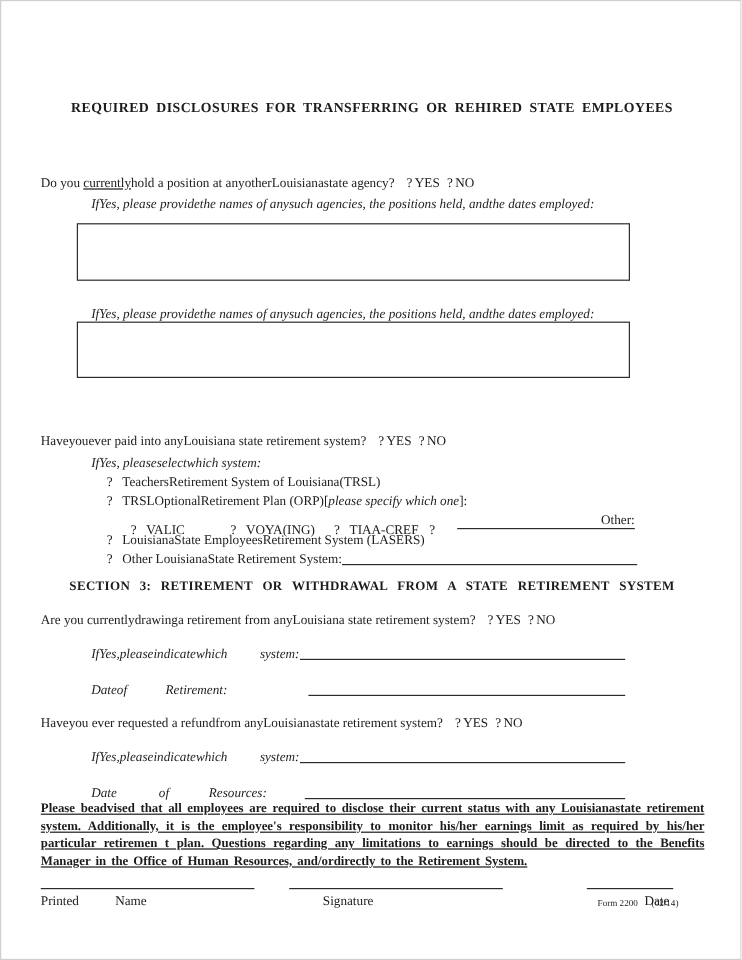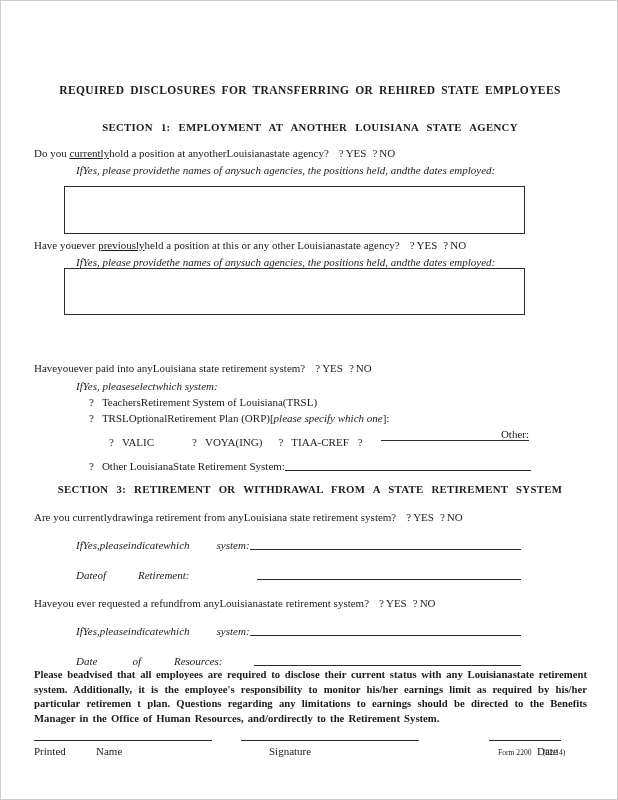--- a/index.html
+++ b/index.html
@@ -22,42 +22,38 @@
   .title{font-size:11.5px;letter-spacing:.4px;word-spacing:2.5px;}
   .sechead{font-size:10.8px;letter-spacing:.3px;word-spacing:5px;}
   .cb{display:inline-block;margin:0 2px 0 6px;}
   .cb-first{margin-left:10px;}
   .opt-cb{margin:0 8px 0 0;}
   .answerbox{border:1.2px solid #2c2c2c;background:#fff;}
   .flexrow{display:flex;align-items:flex-end;}
   .fill{flex:1;border-bottom:1.1px solid #2c2c2c;margin-bottom:1px;}
   .blankline{border-bottom:1.1px solid #2c2c2c;margin-bottom:7px;text-align:right;}
   .spacer{display:inline-block;}
-  .notice{font-weight:bold;font-size:10.7px;line-height:14.6px;text-align:justify;word-spacing:1.5px;}
+  .notice{font-weight:bold;font-size:10.7px;line-height:14.6px;text-align:justify;word-spacing:1.5px;text-decoration:underline;}
   .sigline{border-top:1.3px solid #2c2c2c;height:0;}
   .small{font-size:7.6px;}
 </style>
 </head>
 <body>
 
 <div class="page">
 
   <div class="abs center b title" style="top:83px">REQUIRED DISCLOSURES FOR TRANSFERRING OR REHIRED STATE EMPLOYEES</div>
 
-  <div class="abs center b sechead" style="top:120px">SECTION 1: EMPLOYMENT AT ANOTHER LOUISIANA STATE AGENCY</div>
 
   <div class="abs" style="left:33px;top:146px">
     <span>Do you </span><span class="u">currently</span><span>hold a position at anyotherLouisianastate agency?</span><span class="cb cb-first">?</span><span>YES</span><span class="cb">?</span><span>NO</span>
   </div>
   <div class="abs i" style="left:75px;top:163px">IfYes, please providethe names of anysuch agencies, the positions held, andthe dates employed:</div>
   <div class="abs answerbox" style="left:63px;top:185px;width:459px;height:46px"></div>
 
-  <div class="abs" style="left:33px;top:238px">
-    <span>Have youever </span><span class="u">previously</span><span>held a position at this or any other Louisianastate agency?</span><span class="cb cb-first">?</span><span>YES</span><span class="cb">?</span><span>NO</span>
-  </div>
   <div class="abs i" style="left:75px;top:255px">IfYes, please providethe names of anysuch agencies, the positions held, andthe dates employed:</div>
   <div class="abs answerbox" style="left:63px;top:267px;width:459px;height:45px"></div>
 
 
   <div class="abs" style="left:33px;top:361px">
     <span>Haveyouever paid into anyLouisiana state retirement system?</span><span class="cb cb-first">?</span><span>YES</span><span class="cb">?</span><span>NO</span>
   </div>
   <div class="abs i" style="left:75px;top:379px">IfYes, pleaseselectwhich system:</div>
 
   <div class="abs" style="left:88px;top:411px">
@@ -76,20 +72,23 @@
       <span>VOYA(ING)</span>
     <span class="spacer" style="width:16px"></span>
     <span class="opt-cb">?</span>
       <span>TIAA-CREF</span>
     <span class="spacer" style="width:9px"></span>
     <span>?</span>
     <span class="spacer" style="width:18px"></span>
     <span class="fill blankline" style="flex:1"><span>Other:</span></span>
   </div>
 
+  <div class="abs" style="left:88px;top:443px">
+    <span class="opt-cb">?</span><span>LouisianaState EmployeesRetirement System (LASERS)</span>
+  </div>
 
   <div class="abs flexrow" style="left:88px;top:459px;width:442px">
     <span class="opt-cb">?</span>
       <span>Other LouisianaState Retirement System:</span>
     <span class="fill"></span>
   </div>
 
   <div class="abs center b sechead" style="top:482px">SECTION 3: RETIREMENT OR WITHDRAWAL FROM A STATE RETIREMENT SYSTEM</div>
 
   <div class="abs" style="left:33px;top:510px">

